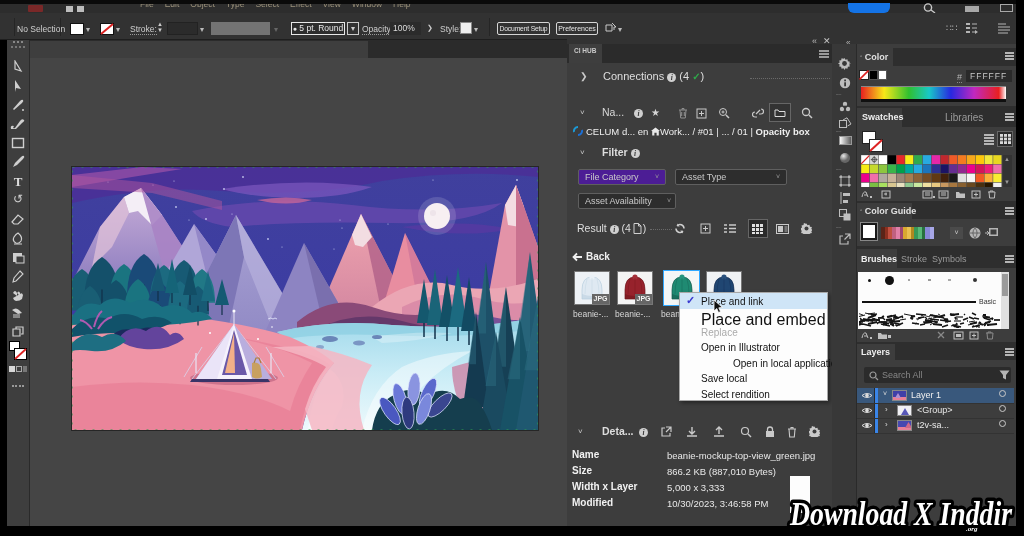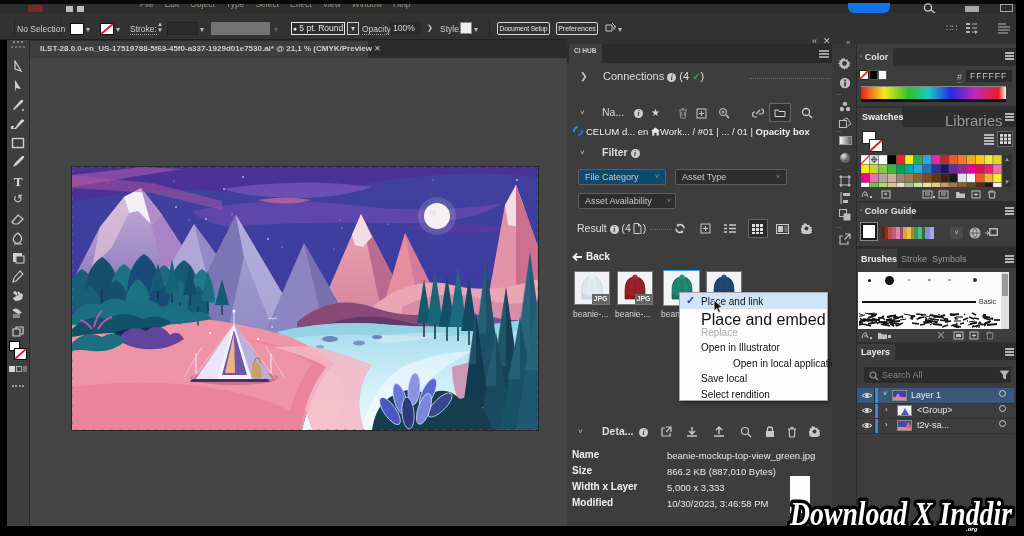--- a/index.html
+++ b/index.html
@@ -140,21 +140,20 @@
         <line x1="1" y1="11" x2="12" y2="1" stroke="#d22" stroke-width="1.8"></line>
       </svg>
     <div class="abs" style="left:9px;top:366px;width:6px;height:6px;background:#d9d9d9;"></div>
     <div class="abs" style="left:16px;top:366px;width:6px;height:6px;border:1px solid #aaa;"></div>
     <div class="abs" style="left:23px;top:366px;width:4px;height:6px;background:#777;"></div>
     <div class="abs" style="left:12px;top:385px;width:12px;height:2px;border-top:2px dotted #999;"></div>
   </div>
 
   <div class="abs" style="left:30px;top:40px;width:537px;height:18px;background:#2b2b2b;"></div>
   <div class="abs" style="left:30px;top:41px;width:338px;height:17px;background:#3e3e3e;"></div>
-  <div class="abs" style="left:40px;top:43px;width:330px;height:12px;color:#cfcfcf;font-size:8px;font-weight:bold;line-height:12px;white-space:nowrap;">ILST-28.0.0-en_US-17519788-5f63-45f0-a337-1929d01e7530.ai* @ 21,1 % (CMYK/Preview<span style="font-weight:normal;margin-left:2px;">✕</span></div>
   <div class="abs" style="left:30px;top:58px;width:537px;height:468px;background:#454545;"></div>
   <div class="abs" id="artwork" style="left:72px;top:167px;width:466px;height:263px;outline:1px solid #262626;overflow:hidden;">
       <svg width="466" height="263" viewBox="0 0 466 263" style="display:block">
         <defs>
           <linearGradient id="sky" x1="0" y1="0" x2="0" y2="1">
             <stop offset="0" stop-color="#40409d"></stop>
             <stop offset="0.6" stop-color="#3c3ca3"></stop>
             <stop offset="1" stop-color="#4848ac"></stop>
           </linearGradient>
           <linearGradient id="mtL" x1="0" y1="0" x2="0" y2="1">
@@ -407,21 +406,21 @@
         <path d="M6 1 A5 5 0 0 0 1.2 7.5 L3 6.5 A3 3 0 0 1 6 3 Z" fill="#1c9ad6"></path>
         <path d="M6 11 A5 5 0 0 0 10.8 4.5 L9 5.5 A3 3 0 0 1 6 9 Z" fill="#1c6fd6"></path>
       </svg>
     <div class="abs" style="left:586px;top:126px;color:#efefef;font-size:9.5px;white-space:nowrap;">CELUM d... en <svg width="9" height="9" style="vertical-align:-1px;">
           <path d="M4.5 0.5 L9 4 H7.8 V8.5 H5.6 V5.8 H3.4 V8.5 H1.2 V4 H0 Z" fill="#e8e8e8"></path>
         </svg>Work... / #01 | ... / 01 | <b>Opacity box</b></div>
 
     <div class="abs" style="left:580px;top:148px;color:#c9c9c9;font-size:8px;">˅</div>
     <div class="abs" style="left:602px;top:146px;color:#dedede;font-size:10.5px;font-weight:bold;">Filter <span class="info" style="font-weight:bold;">i</span></div>
 
-    <div class="abs" style="left:578px;top:169px;width:88px;height:16px;background:#0c4a6e;border:1px solid #5f5f5f;border-radius:2px;color:#c9c9c9;font-size:9px;line-height:14px;padding-left:6px;">File Category<span style="position:absolute;right:6px;color:#999;font-size:7px;">˅</span></div>
+    <div class="abs" style="left:578px;top:169px;width:88px;height:16px;background:#4c1d95;border:1px solid #5f5f5f;border-radius:2px;color:#c9c9c9;font-size:9px;line-height:14px;padding-left:6px;">File Category<span style="position:absolute;right:6px;color:#999;font-size:7px;">˅</span></div>
     <div class="abs" style="left:675px;top:169px;width:112px;height:16px;background:#2d2d2d;border:1px solid #5f5f5f;border-radius:2px;color:#c9c9c9;font-size:9px;line-height:14px;padding-left:6px;">Asset Type<span style="position:absolute;right:6px;color:#999;font-size:7px;">˅</span></div>
     <div class="abs" style="left:578px;top:193px;width:98px;height:16px;background:#2d2d2d;border:1px solid #5f5f5f;border-radius:2px;color:#c9c9c9;font-size:9px;line-height:14px;padding-left:6px;">Asset Availability<span style="position:absolute;right:4px;color:#999;font-size:7px;">˅</span></div>
 
     <div class="abs" style="left:577px;top:222px;color:#dedede;font-size:10.5px;">Result <span class="info">i</span> (4 <span style="display:inline-block;width:9px;"></span>)</div>
     <svg class="abs" style="left:633px;top:223px;" width="9" height="11">
         <path d="M1 0.5 h4.5 L8 3 V10.5 H1 Z" fill="none" stroke="#d0d0d0"></path>
         <path d="M5.5 0.5 V3 H8" fill="none" stroke="#d0d0d0"></path>
       </svg>
     <div class="abs" style="left:650px;top:229px;width:22px;border-top:1px dotted #6a6a6a;"></div>
     <svg class="abs" style="left:674px;top:223px;" width="12" height="11" viewBox="0 0 12 11">
@@ -644,21 +643,21 @@
     <div class="abs" style="left:869px;top:70px;width:9px;height:10px;background:#000;border:1px solid #555;"></div>
     <div class="abs" style="left:878px;top:70px;width:9px;height:10px;background:#fff;border:1px solid #555;"></div>
     <div class="abs" style="left:957px;top:72px;color:#b5b5b5;font-size:9px;border-bottom:1px dotted #888;">#</div>
     <div class="abs" style="left:966px;top:70px;width:46px;height:12px;background:#2a2a2a;color:#c9c9c9;font-size:8.5px;line-height:12px;letter-spacing:1px;padding-left:4px;">FFFFFF</div>
     <div class="abs" style="left:861px;top:86px;width:145px;height:16px;background:linear-gradient(to right,#e82020,#f7e818 16%,#30c030 33%,#18c8c8 47%,#2828e0 62%,#c028c0 78%,#e82020 95%,#fff);border-bottom:3px solid #101010;border-top:1px solid #888;"></div>
     <div class="abs" style="left:857px;top:106px;width:159px;height:2px;background:#2e2e2e;"></div>
 
     <div class="abs" style="left:857px;top:108px;width:159px;height:19px;background:#2e2e2e;"></div>
     <div class="abs" style="left:857px;top:108px;width:45px;height:19px;background:#3d3d3d;"></div>
     <div class="abs" style="left:862px;top:112px;color:#efefef;font-size:9px;font-weight:bold;">Swatches</div>
-    <div class="abs" style="left:905px;top:112px;color:#9a9a9a;font-size:15px;padding-left:40px;">Libraries</div>
+    <div class="abs" style="left:905px;top:112px;color:#9a9a9a;font-size:10px;padding-left:40px;">Libraries</div>
     <div class="abs" style="left:1005px;top:113px;width:9px;height:2px;background:#b5b5b5;box-shadow:0 3px 0 #b5b5b5, 0 6px 0 #b5b5b5;"></div>
     <div class="abs" style="left:862px;top:131px;width:14px;height:13px;background:#fff;border:1px solid #222;"></div>
     <svg class="abs" style="left:869px;top:139px;" width="14" height="13">
         <rect x="0.5" y="0.5" width="13" height="12" fill="#fff" stroke="#222"></rect>
         <line x1="1" y1="12" x2="13" y2="1" stroke="#d22" stroke-width="2"></line>
       </svg>
     <div class="abs" style="left:984px;top:134px;width:10px;height:2px;background:#b5b5b5;box-shadow:0 3px 0 #b5b5b5, 0 6px 0 #b5b5b5, 0 9px 0 #b5b5b5;"></div>
     <div class="abs" style="left:997px;top:131px;width:16px;height:16px;background:#2b2b2b;border:1px solid #666;"></div>
     <svg class="abs" style="left:1000px;top:134px;" width="11" height="10">
         <rect x="0" y="0" width="3" height="2.8" fill="#d8d8d8"></rect>

